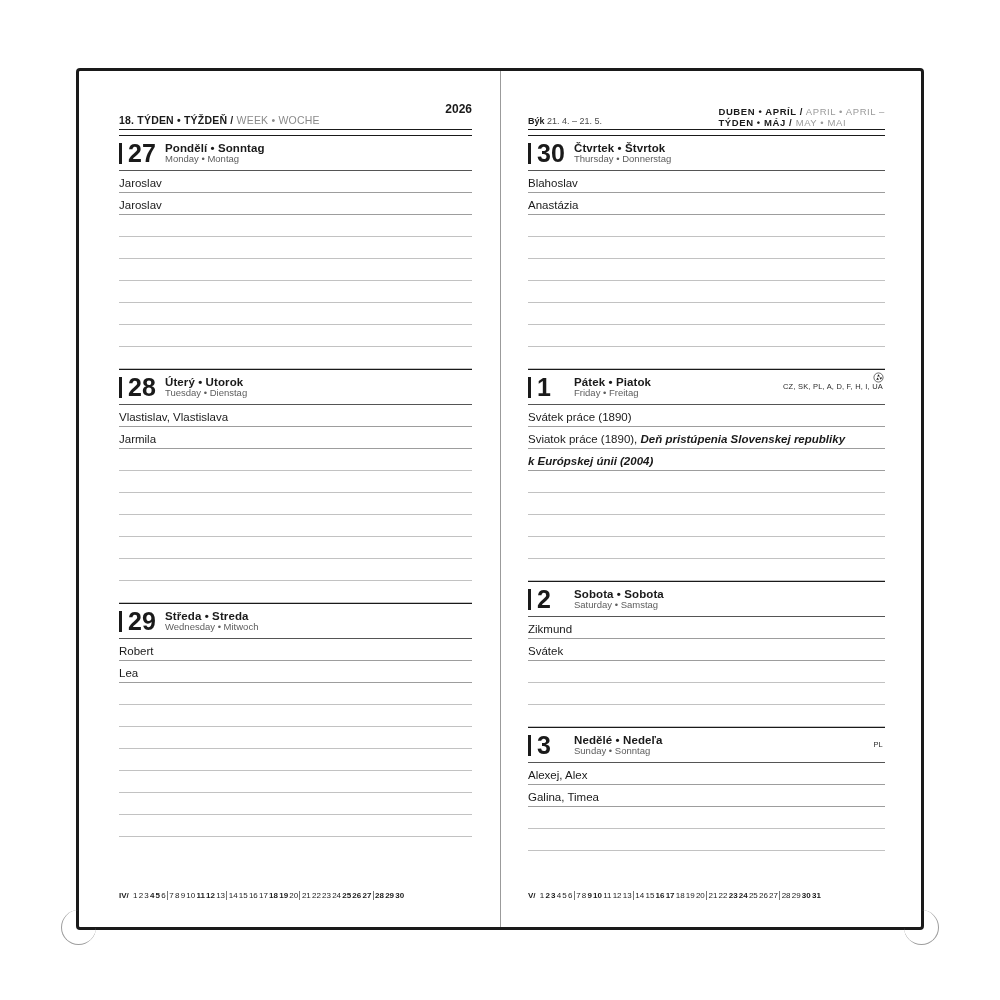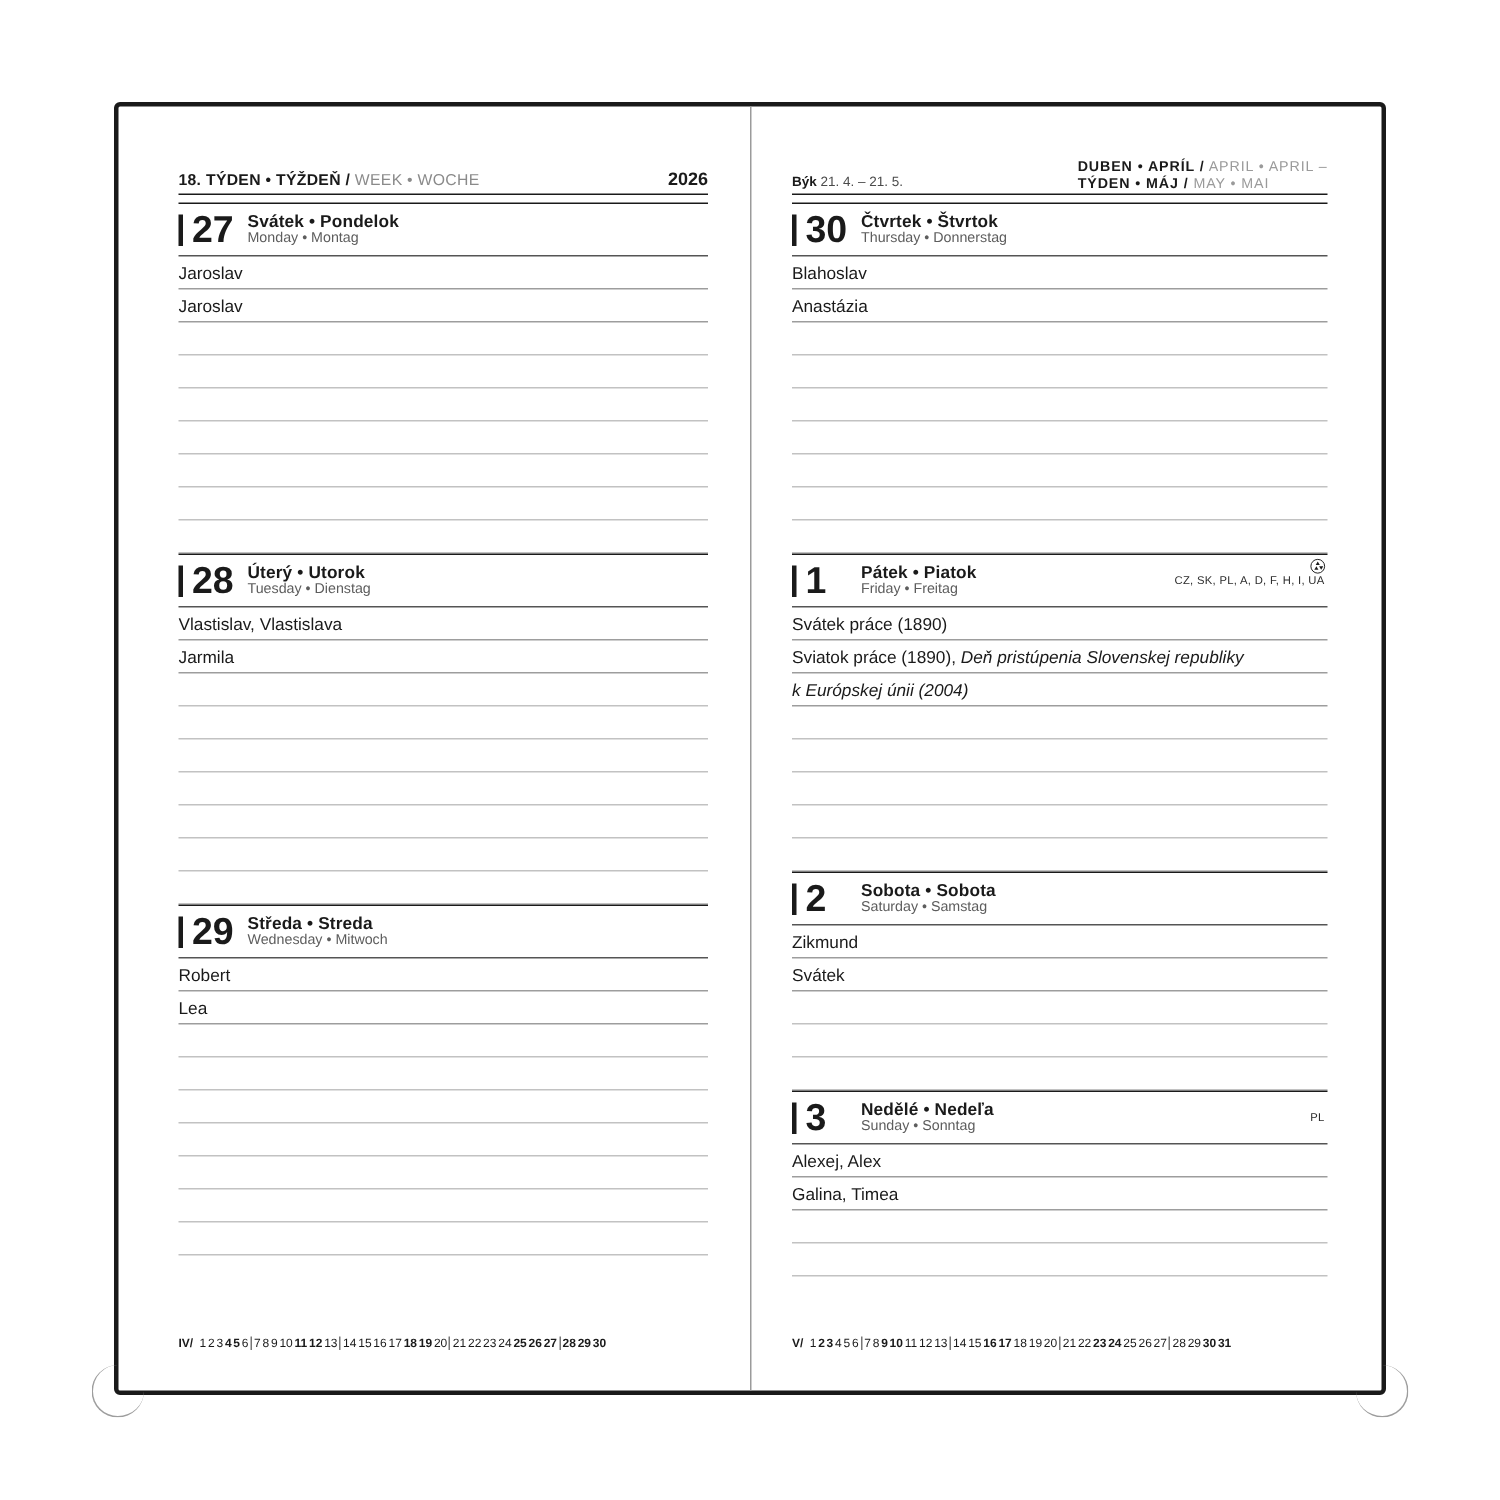--- a/index.html
+++ b/index.html
@@ -63,21 +63,21 @@
     position: absolute;
     left: 0; bottom: 3px;
     font-size: 10.5px;
     letter-spacing: .2px;
     white-space: nowrap;
   }
   .hdr-week .b { font-weight: bold; }
   .hdr-week .g { color: #8a8a8a; font-weight: normal; }
   .hdr-year {
     position: absolute;
-    right: 0; bottom: 3px;
+    right: 0; bottom: 13px;
     font-size: 12px;
     font-weight: bold;
   }
   .hdr-zodiac {
     position: absolute;
     left: 0; bottom: 3px;
     font-size: 9px;
   }
   .hdr-zodiac .zn { font-weight: bold; }
   .hdr-zodiac .zd { color: #4a4a4a; }
@@ -159,21 +159,21 @@
     overflow: hidden;
   }
   .line.faint { border-bottom-color: #c2c2c2; }
   .line-text {
     position: absolute;
     left: 0;
     bottom: 3px;
     font-size: 11.5px;
     white-space: nowrap;
   }
-  .line-text i { font-style: italic; }
+  .line-text i { font-style: italic; font-weight: bold; }
 
   
   .footer-strip {
     position: absolute;
     left: 40px;
     right: 16px;
     bottom: 22px;
     height: 14px;
     font-size: 8px;
     white-space: nowrap;
@@ -212,21 +212,21 @@
           <span class="b">18. TÝDEN • TÝŽDEŇ /</span>
           <span class="g">WEEK • WOCHE</span>
         </div>
         <div class="hdr-year">2026</div>
       </div>
 
       <div class="day">
         <div class="day-head">
           <div class="day-num">27</div>
           <div class="day-names">
-            <div class="dn-main">Svátek • Pondelok</div>
+            <div class="dn-main">Pondělí • Sonntag</div>
             <div class="dn-sub">Monday • Montag</div>
           </div>
         </div>
         <div class="lines">
           <div class="line">
               <span class="line-text">Jaroslav</span>
             </div>
           <div class="line">
               <span class="line-text">Jaroslav</span>
             </div>

